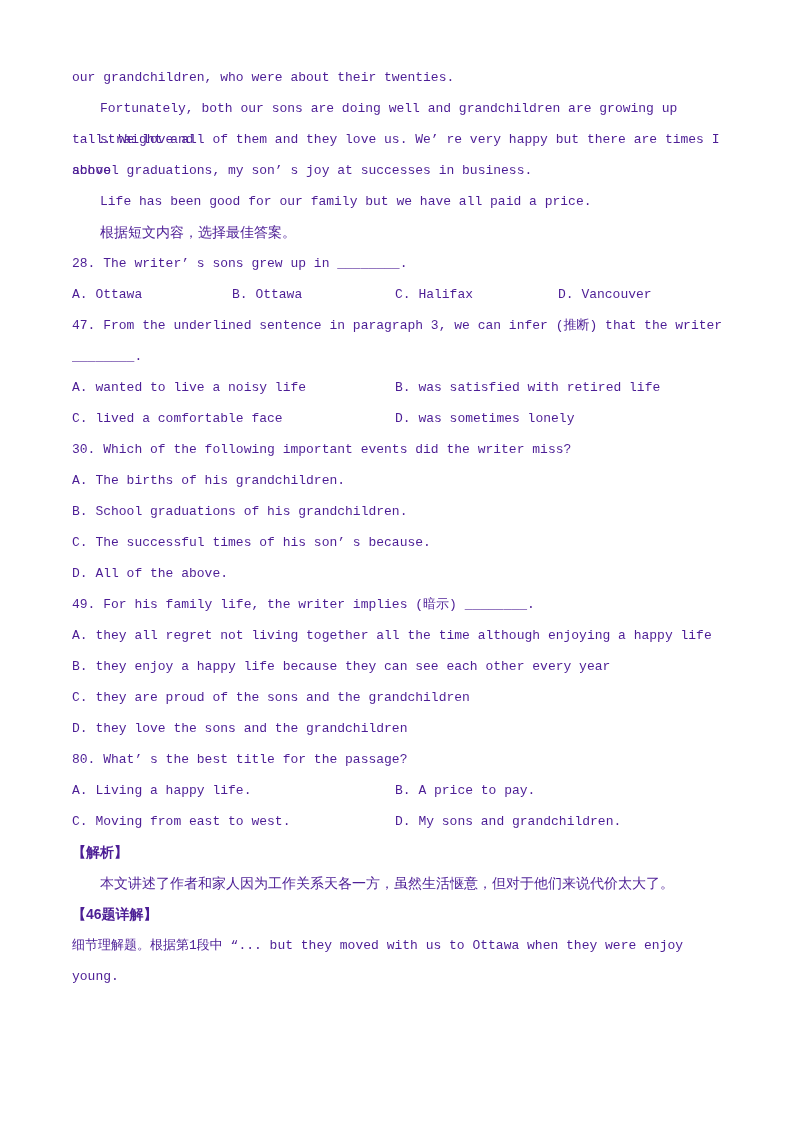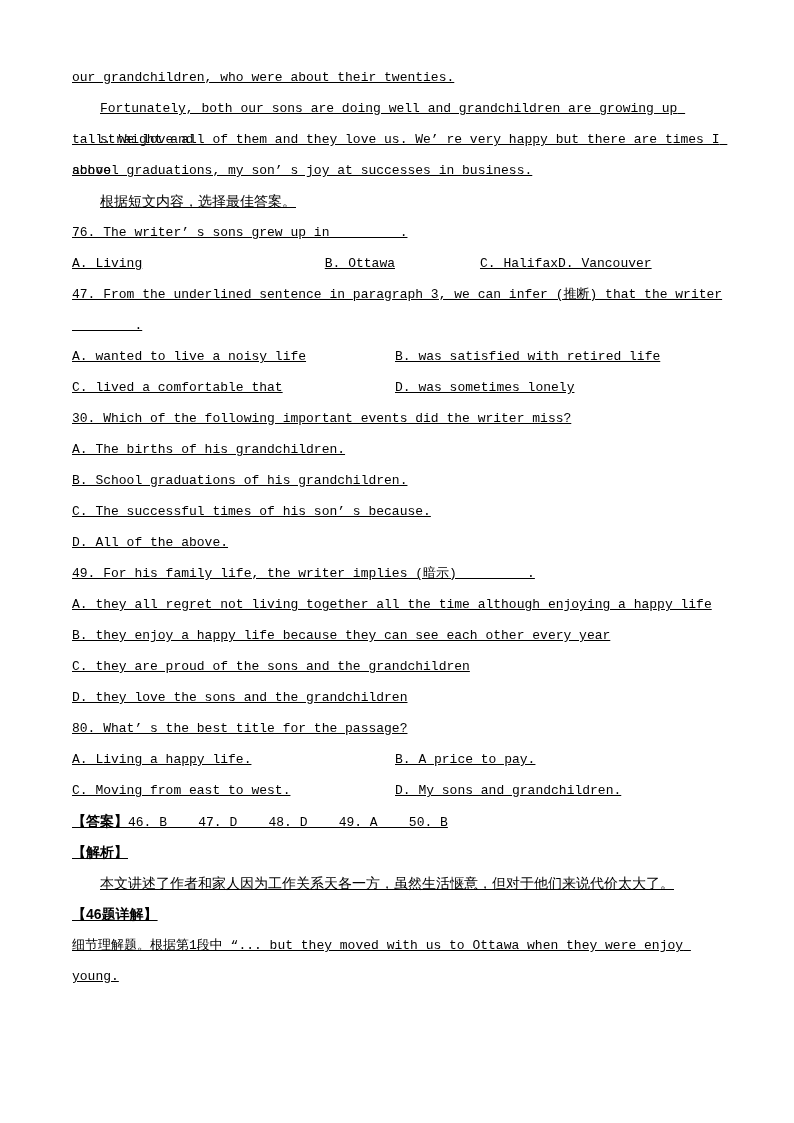--- a/index.html
+++ b/index.html
@@ -20,69 +20,69 @@
     left: 72px;
     top: 62px;
     width: 658px;
   }
   .line {
     font-family: "Liberation Mono", "Liberation Sans", monospace;
     font-size: 13px;
     line-height: 31px;
     height: 31px;
     white-space: pre-wrap;
-    color: #000000;
-    text-decoration: underline;
+    color: #4c1d95;
   }
   .indent { padding-left: 28px; }
   .zh {
     font-family: "Liberation Sans", sans-serif;
     font-size: 14px;
     margin-left: 28px;
   }
   .row { display: flex; }
   .row span { display: block; white-space: pre; }
   .c160 { width: 160px; }
-  .c163 { width: 163px; text-align: right; }
+  .c163 { width: 163px; }
   .c323 { width: 323px; }
   .label-zh {
     font-family: "Liberation Sans", sans-serif;
     font-size: 14px;
     font-weight: bold;
   }
 </style>
 </head>
 <body>
 
 <div class="page">
   <div class="content">
 
     <div class="line">our grandchildren, who were about their twenties.</div>
     <div class="line indent">Fortunately, both our sons are doing well and grandchildren are growing up straight and</div>
     <div class="line">tall. We love all of them and they love us. We’ re very happy but there are times I above</div>
     <div class="line">school graduations, my son’ s joy at successes in business.</div>
+    <div class="line indent">Life has been good for our family but we have all paid a price.</div>
 
     <div class="line zh">根据短文内容，选择最佳答案。</div>
 
-    <div class="line">76. The writer’ s sons grew up in ________.</div>
+    <div class="line">28. The writer’ s sons grew up in ________.</div>
     <div class="line row">
-      <span class="c160">A. Living</span>
+      <span class="c160">A. Ottawa</span>
       <span class="c163">B. Ottawa</span>
       <span class="c163">C. Halifax</span>
       <span>D. Vancouver</span>
     </div>
 
     <div class="line">47. From the underlined sentence in paragraph 3, we can infer (推断) that the writer</div>
     <div class="line">________.</div>
     <div class="line row">
       <span class="c323">A. wanted to live a noisy life</span>
       <span>B. was satisfied with retired life</span>
     </div>
     <div class="line row">
-      <span class="c323">C. lived a comfortable that</span>
+      <span class="c323">C. lived a comfortable face</span>
       <span>D. was sometimes lonely</span>
     </div>
 
     <div class="line">30. Which of the following important events did the writer miss?</div>
     <div class="line">A. The births of his grandchildren.</div>
     <div class="line">B. School graduations of his grandchildren.</div>
     <div class="line">C. The successful times of his son’ s because.</div>
     <div class="line">D. All of the above.</div>
 
     <div class="line">49. For his family life, the writer implies (暗示) ________.</div>
@@ -94,21 +94,20 @@
     <div class="line">80. What’ s the best title for the passage?</div>
     <div class="line row">
       <span class="c323">A. Living a happy life.</span>
       <span>B. A price to pay.</span>
     </div>
     <div class="line row">
       <span class="c323">C. Moving from east to west.</span>
       <span>D. My sons and grandchildren.</span>
     </div>
 
-    <div class="line"><span class="label-zh">【答案】</span><span>46. B    47. D    48. D    49. A    50. B</span></div>
 
     <div class="line"><span class="label-zh">【解析】</span></div>
 
     <div class="line zh">本文讲述了作者和家人因为工作关系天各一方，虽然生活惬意，但对于他们来说代价太大了。</div>
 
     <div class="line"><span class="label-zh">【46题详解】</span></div>
 
     <div class="line">细节理解题。根据第1段中 “... but they moved with us to Ottawa when they were enjoy young.</div>
 
   </div>

